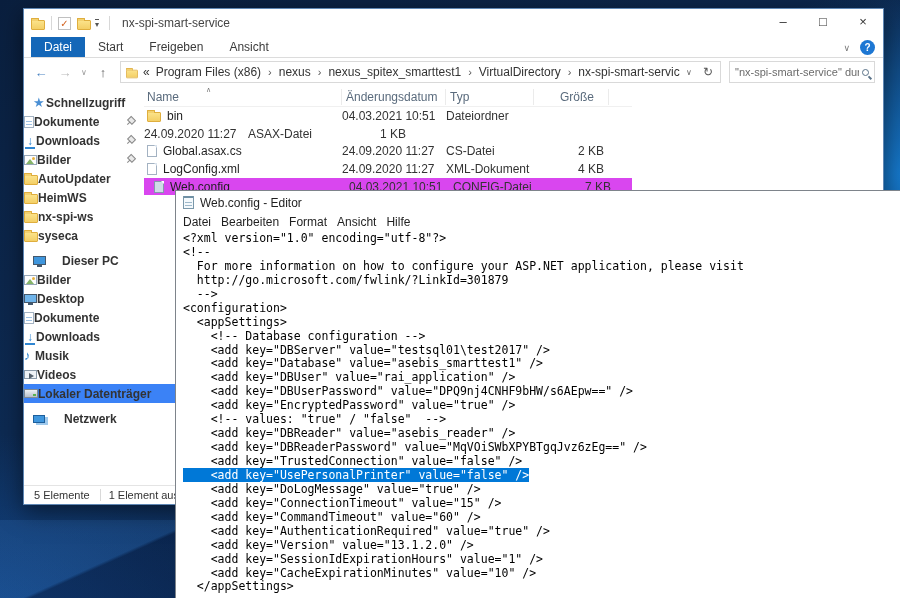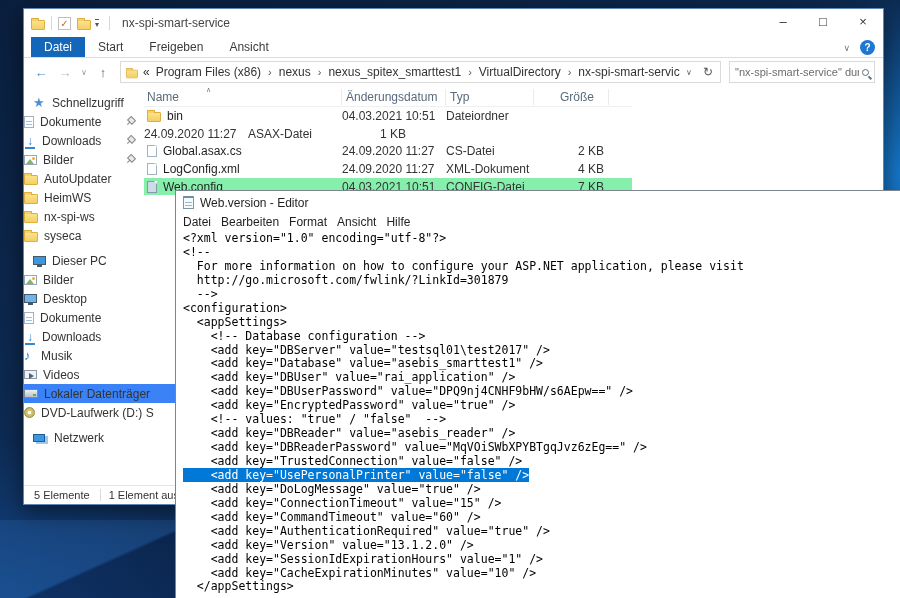--- a/index.html
+++ b/index.html
@@ -56,36 +56,36 @@
   .search-text { flex:1; overflow:hidden; }
   .ic-search { width:7px; height:7px; border:1.5px solid #5a7288; border-radius:50%; position:relative; flex:none; margin-left:3px;}
   .ic-search::after { content:""; position:absolute; width:1.5px; height:4px; background:#5a7288;
     left:6px; top:6px; transform:rotate(-45deg); }
 
   .ex-body { position:absolute; left:0; top:78px; right:0; bottom:19px; overflow:hidden; }
 
   
   .ex-side { position:absolute; left:0; top:6px; width:172px; }
   .side-row { position:relative; height:19px; display:flex; align-items:center; white-space:nowrap; }
-  .side-row.gap { margin-top:6px; }
+  .side-row.gap { margin-top:6px;gap:16px; }
   .side-row.sel { background:#3b82f6; }
-  .side-row .lab { margin-left:6px; color:#333; }
+  .side-row .lab { color:#333;font-weight:bold; }
   .side-ind0 { padding-left:9px; } .side-ind1 { }
   .pin { position:absolute; left:102px; top:5px; width:9px; height:9px; transform:rotate(45deg); }
   .pin::before { content:""; position:absolute; left:1px; top:0; width:5px; height:4px; background:#e9e9e9; border:1px solid #8a8a8a; }
   .pin::after { content:""; position:absolute; left:3.5px; top:5px; width:1px; height:4px; background:#8a8a8a; }
 
   
   .ex-list { position:absolute; left:120px; top:0; width:488px; }
   .lhead { display:flex; height:20px; align-items:center; color:#5a6b7d; border-bottom:1px solid #f0f0f0; position:relative;}
   .lhead .hc { border-right:1px solid #ebebeb; height:16px; line-height:16px; padding-left:4px; }
   .sort-asc { position:absolute; left:62px; top:-1px; font-size:7px; color:#777; }
   .hc-name { width:198px; padding-left:3px !important; } .hc-date { width:104px; } .hc-type { width:88px; } .hc-size { width:75px; padding-left:12px !important;text-align:center;}
   .frow { display:flex; height:17.7px; align-items:center; color:#1f1f1f; }
-  .frow.sel { background:#86efac; }
+  .frow.sel { background:#d946ef;padding-left:7px; }
   .fc-name { width:198px; display:flex; align-items:center; padding-left:3px; gap:6px;}
   .fc-date { width:104px; color:#333; } .fc-type { width:88px; color:#333; }
   .fc-size { width:70px; text-align:right; color:#333; }
 
   .ex-status { position:absolute; left:0; right:0; bottom:0; height:19px; border-top:1px solid #e4e4e4;
     display:flex; align-items:center; font-size:11px; color:#333; }
   .st-left { padding:0 10px; }
   .st-div { width:1px; height:12px; background:#d9d9d9; }
   .st-right { padding:0 8px; white-space:nowrap; overflow:hidden;}
 
@@ -263,24 +263,20 @@
             <span class="lab">Musik</span>
           </div>
           <div class="side-row side-ind1">
             <span class="ic ic-video"></span>
             <span class="lab">Videos</span>
           </div>
           <div class="side-row side-ind1 sel">
             <span class="ic ic-disk"></span>
             <span class="lab">Lokaler Datenträger</span>
           </div>
-          <div class="side-row side-ind1">
-            <span class="ic ic-dvd"></span>
-            <span class="lab">DVD-Laufwerk (D:) S</span>
-          </div>
           <div class="side-row side-ind0 gap">
             <span class="ic ic-network"></span>
             <span class="lab">Netzwerk</span>
           </div>
         </div>
       <div class="ex-list">
         <div class="lhead">
           <span class="sort-asc">∧</span>
           <span class="hc hc-name">Name</span>
           <span class="hc hc-date">Änderungsdatum</span>
@@ -336,21 +332,21 @@
     <div class="ex-status">
       <span class="st-left">5 Elemente</span>
       <span class="st-div"></span>
       <span class="st-right">1 Element ausgewählt (</span>
     </div>
   </div>
 
   <div class="win notepad">
     <div class="np-titlebar">
       <span class="ic ic-notepad"></span>
-      <span class="np-title">Web.version - Editor</span>
+      <span class="np-title">Web.config - Editor</span>
     </div>
     <div class="np-menubar">
         <span class="np-menu">Datei</span>
         <span class="np-menu">Bearbeiten</span>
         <span class="np-menu">Format</span>
         <span class="np-menu">Ansicht</span>
         <span class="np-menu">Hilfe</span>
       </div>
     <div class="np-text" id="np-text"><div class="cline"><span>&lt;?xml version="1.0" encoding="utf-8"?&gt;</span></div><div class="cline"><span>&lt;!--</span></div><div class="cline"><span>  For more information on how to configure your ASP.NET application, please visit</span></div><div class="cline"><span>  http://go.microsoft.com/fwlink/?LinkId=301879</span></div><div class="cline"><span>  --&gt;</span></div><div class="cline"><span>&lt;configuration&gt;</span></div><div class="cline"><span>  &lt;appSettings&gt;</span></div><div class="cline"><span>    &lt;!-- Database configuration --&gt;</span></div><div class="cline"><span>    &lt;add key="DBServer" value="testsql01\test2017" /&gt;</span></div><div class="cline"><span>    &lt;add key="Database" value="asebis_smarttest1" /&gt;</span></div><div class="cline"><span>    &lt;add key="DBUser" value="rai_application" /&gt;</span></div><div class="cline"><span>    &lt;add key="DBUserPassword" value="DPQ9nj4CNHF9bHW/s6AEpw==" /&gt;</span></div><div class="cline"><span>    &lt;add key="EncryptedPassword" value="true" /&gt;</span></div><div class="cline"><span>    &lt;!-- values: "true" / "false"  --&gt;</span></div><div class="cline"><span>    &lt;add key="DBReader" value="asebis_reader" /&gt;</span></div><div class="cline"><span>    &lt;add key="DBReaderPassword" value="MqVOiSWbXPYBTgqJvz6zEg==" /&gt;</span></div><div class="cline"><span>    &lt;add key="TrustedConnection" value="false" /&gt;</span></div><div class="cline"><span class="selline">    &lt;add key="UsePersonalPrinter" value="false" /&gt;</span></div><div class="cline"><span>    &lt;add key="DoLogMessage" value="true" /&gt;</span></div><div class="cline"><span>    &lt;add key="ConnectionTimeout" value="15" /&gt;</span></div><div class="cline"><span>    &lt;add key="CommandTimeout" value="60" /&gt;</span></div><div class="cline"><span>    &lt;add key="AuthenticationRequired" value="true" /&gt;</span></div><div class="cline"><span>    &lt;add key="Version" value="13.1.2.0" /&gt;</span></div><div class="cline"><span>    &lt;add key="SessionIdExpirationHours" value="1" /&gt;</span></div><div class="cline"><span>    &lt;add key="CacheExpirationMinutes" value="10" /&gt;</span></div><div class="cline"><span>  &lt;/appSettings&gt;</span></div></div>
   </div>

